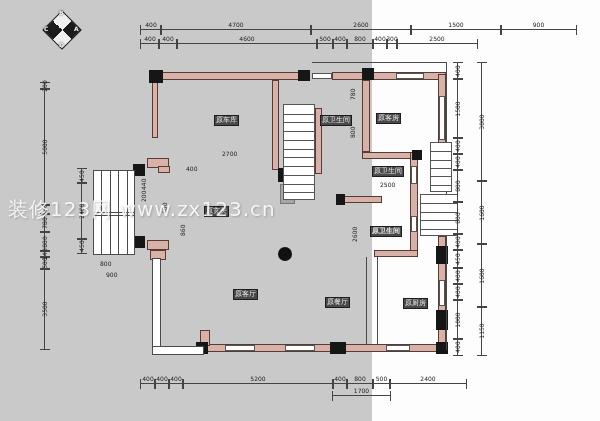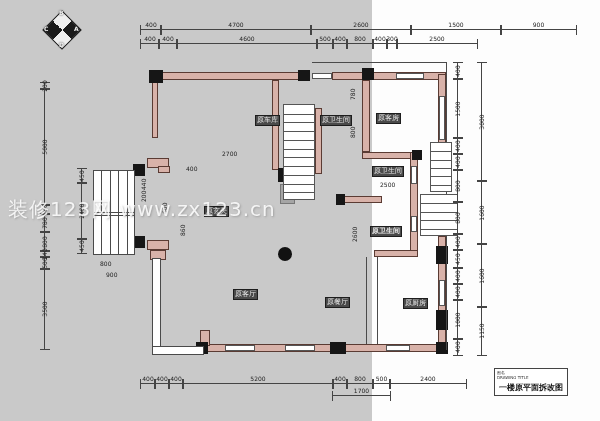--- a/index.html
+++ b/index.html
@@ -127,21 +127,21 @@
         <div class="tread" style="top: 33px;"></div>
         <div class="tread" style="top: 42px;"></div>
       </div>
       <div class="abs treads" style="left: 420px; top: 194px; width: 38px; height: 42px;">
         <div class="tread" style="top: 8px;"></div>
         <div class="tread" style="top: 17px;"></div>
         <div class="tread" style="top: 25px;"></div>
         <div class="tread" style="top: 34px;"></div>
       </div>
       <div class="abs circle" style="left: 278px; top: 247px; width: 14px; height: 14px;"></div>
-      <div class="abs roomlabel" style="left: 214px; top: 115px; margin-left: 41px;">原车库</div>
+      <div class="abs roomlabel" style="left: 214px; top: 115px;">原车库</div>
       <div class="abs roomlabel" style="left: 320px; top: 115px;">原卫生间</div>
       <div class="abs roomlabel" style="left: 376px; top: 113px;">原客房</div>
       <div class="abs roomlabel" style="left: 204px; top: 206px;">原玄关</div>
       <div class="abs roomlabel" style="left: 372px; top: 166px;">原卫生间</div>
       <div class="abs roomlabel" style="left: 370px; top: 226px; font-weight: bold;">原卫生间</div>
       <div class="abs roomlabel" style="left: 233px; top: 289px;">原客厅</div>
       <div class="abs roomlabel" style="left: 325px; top: 297px;">原餐厅</div>
       <div class="abs roomlabel" style="left: 403px; top: 298px;">原厨房</div>
       <div class="abs dimtxt" style="left: 222px; top: 151px;">2700</div>
       <div class="abs dimtxt" style="left: 380px; top: 182px;">2500</div>
@@ -302,18 +302,13 @@
       <div class="seg v" style="left: 477px; top: 243px; width: 10px; height: 63px;">
         <span>1600</span>
       </div>
       <div class="seg v" style="left: 477px; top: 306px; width: 10px; height: 48px;">
         <span>1150</span>
       </div>
     </div>
 
   <div class="abs watermark" style="left:8px;top:196px;">装修123网 www.zx123.cn</div>
 
-  <div class="abs titleblock" style="left:494px;top:368px;width:74px;height:28px;">
-    <div class="small">图名</div>
-    <div class="small">DRAWING TITLE</div>
-    <div class="main">一楼原平面拆改图</div>
-  </div>
 </div>
 
 </body></html>

